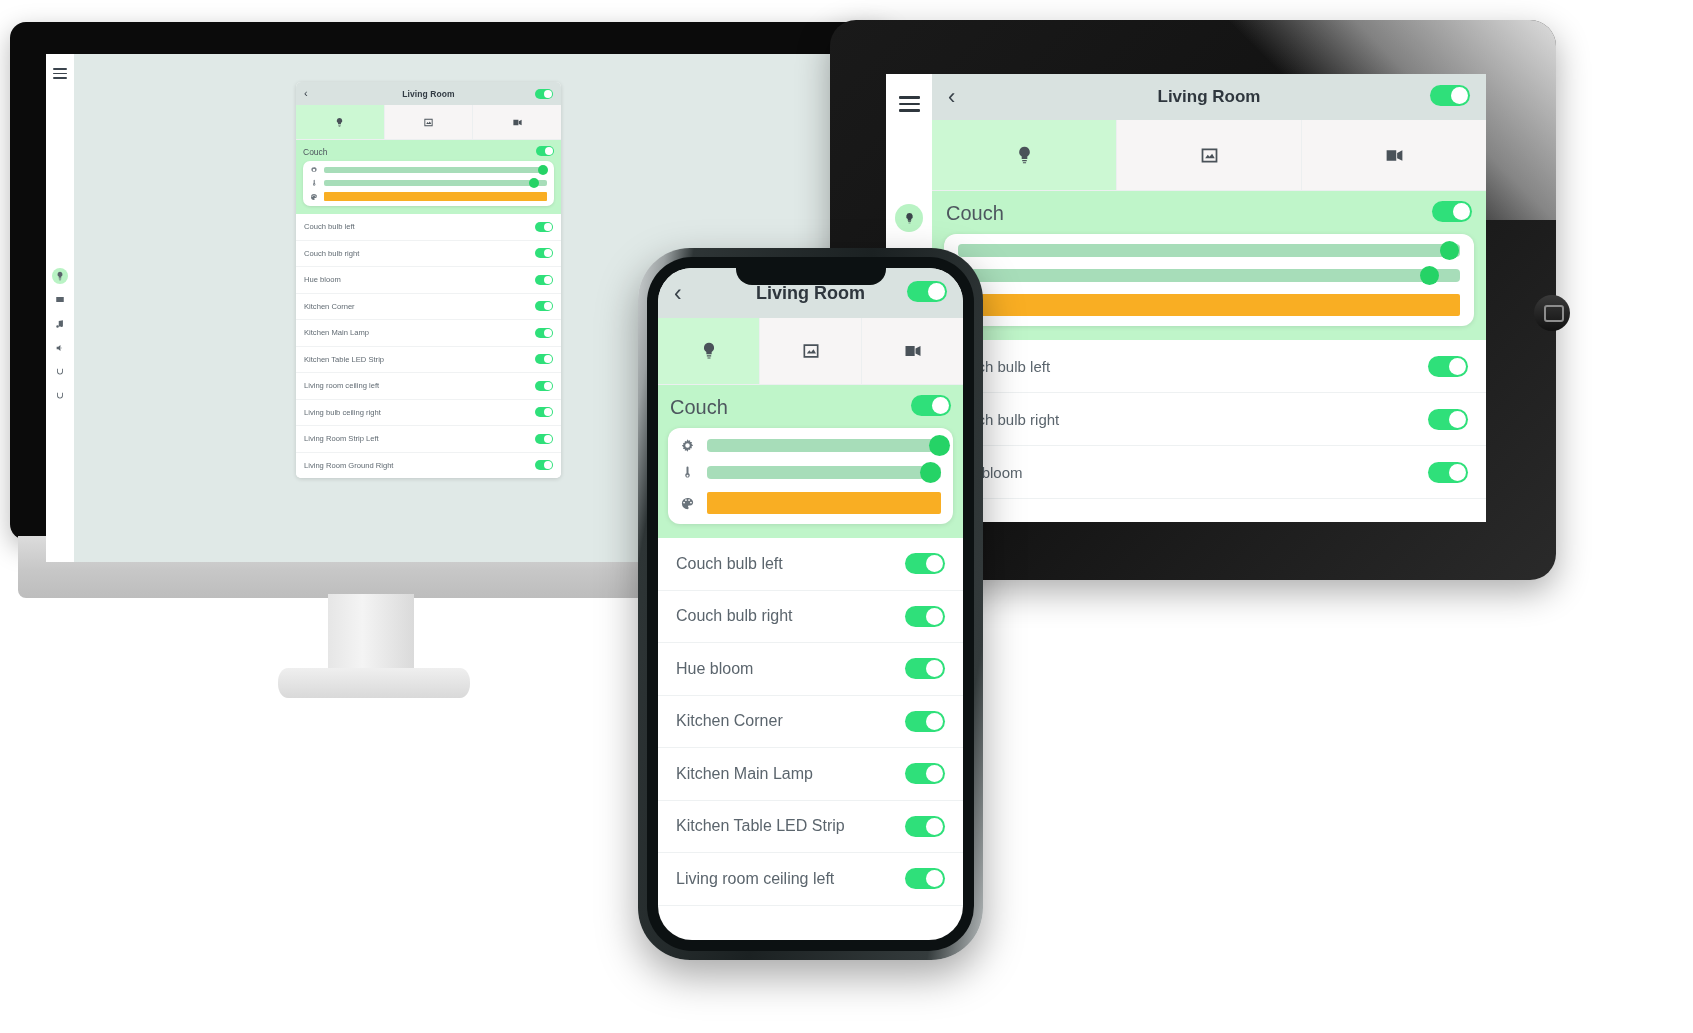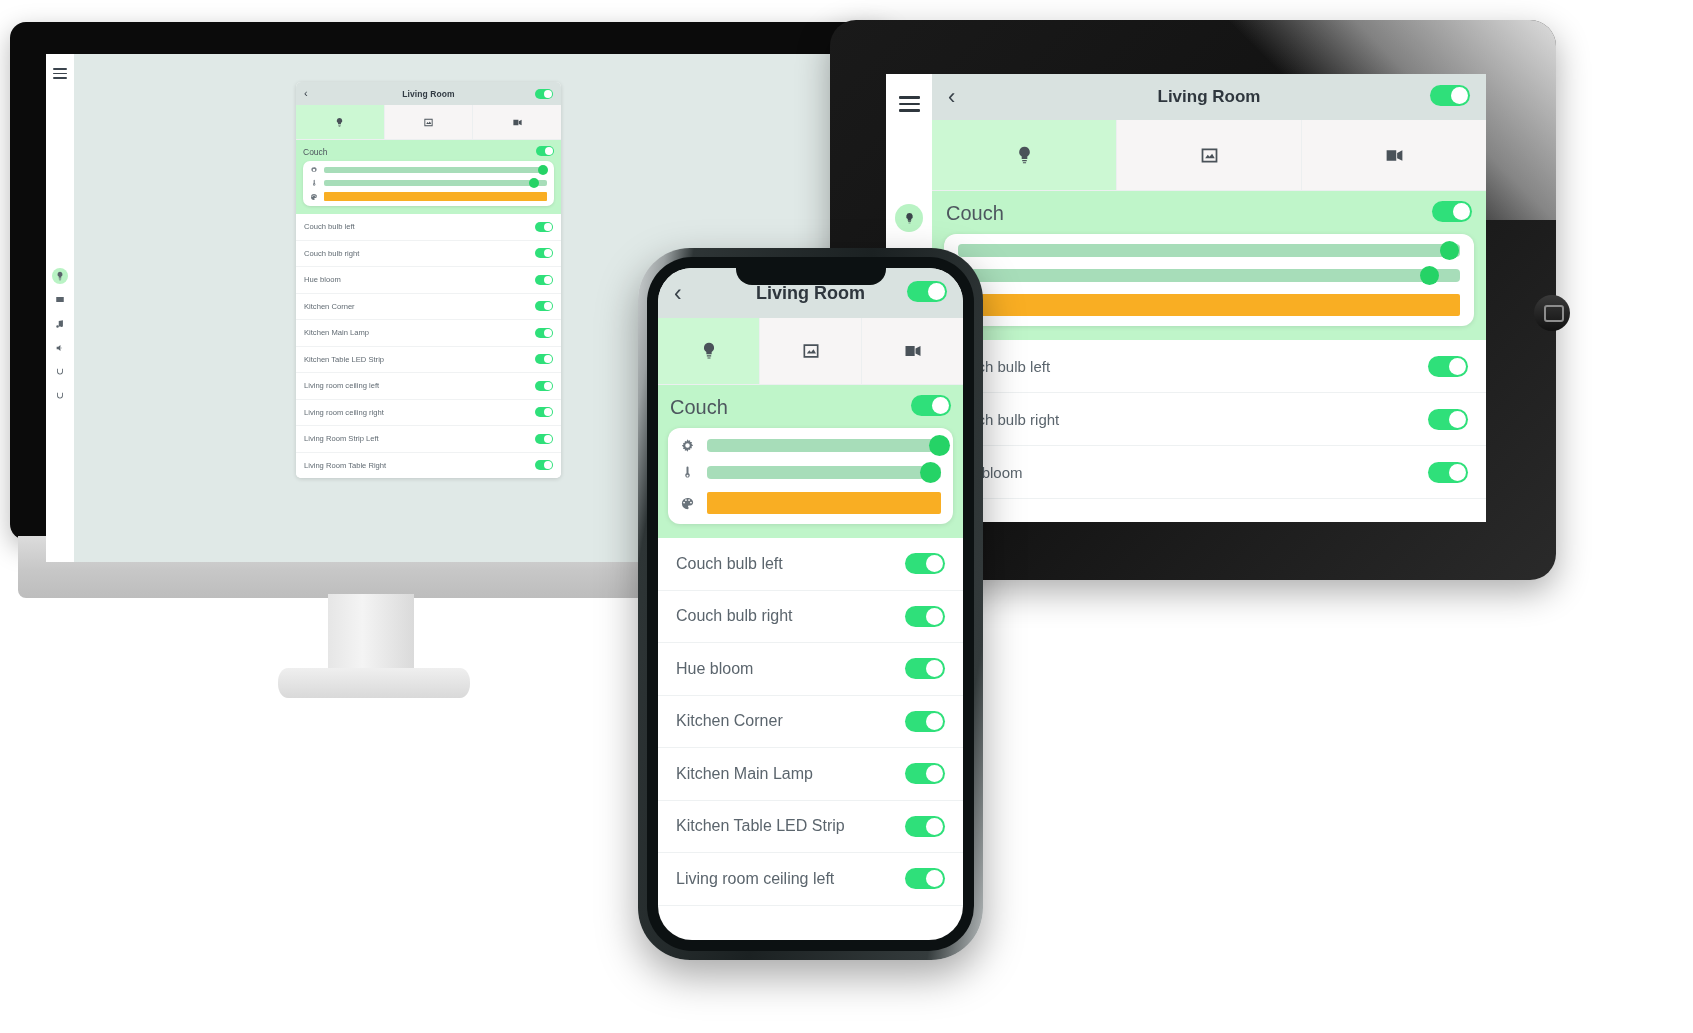--- a/index.html
+++ b/index.html
@@ -319,29 +319,29 @@
             </div>
           <div class="d-row">
               <span>Kitchen Table LED Strip</span>
               <span class="tgl"></span>
             </div>
           <div class="d-row">
               <span>Living room ceiling left</span>
               <span class="tgl"></span>
             </div>
           <div class="d-row">
-              <span>Living room ceiling right</span>
+              <span>Living bulb ceiling right</span>
               <span class="tgl"></span>
             </div>
           <div class="d-row">
               <span>Living Room Strip Left</span>
               <span class="tgl"></span>
             </div>
           <div class="d-row">
-              <span>Living Room Table Right</span>
+              <span>Living Room Ground Right</span>
               <span class="tgl"></span>
             </div>
         </div>
       </div>
 
     </div>
   </div>
 
   <div class="tablet">
     <div class="tablet-body"></div>

